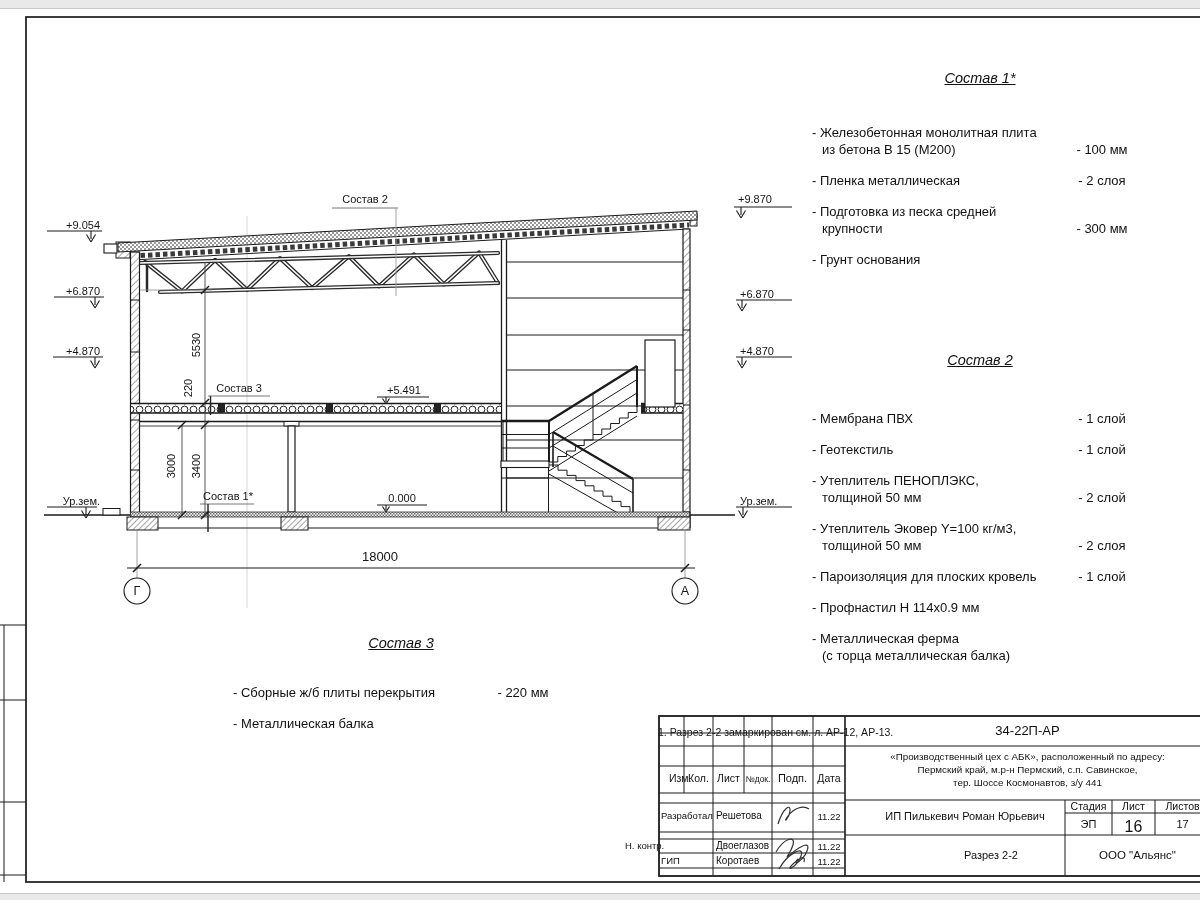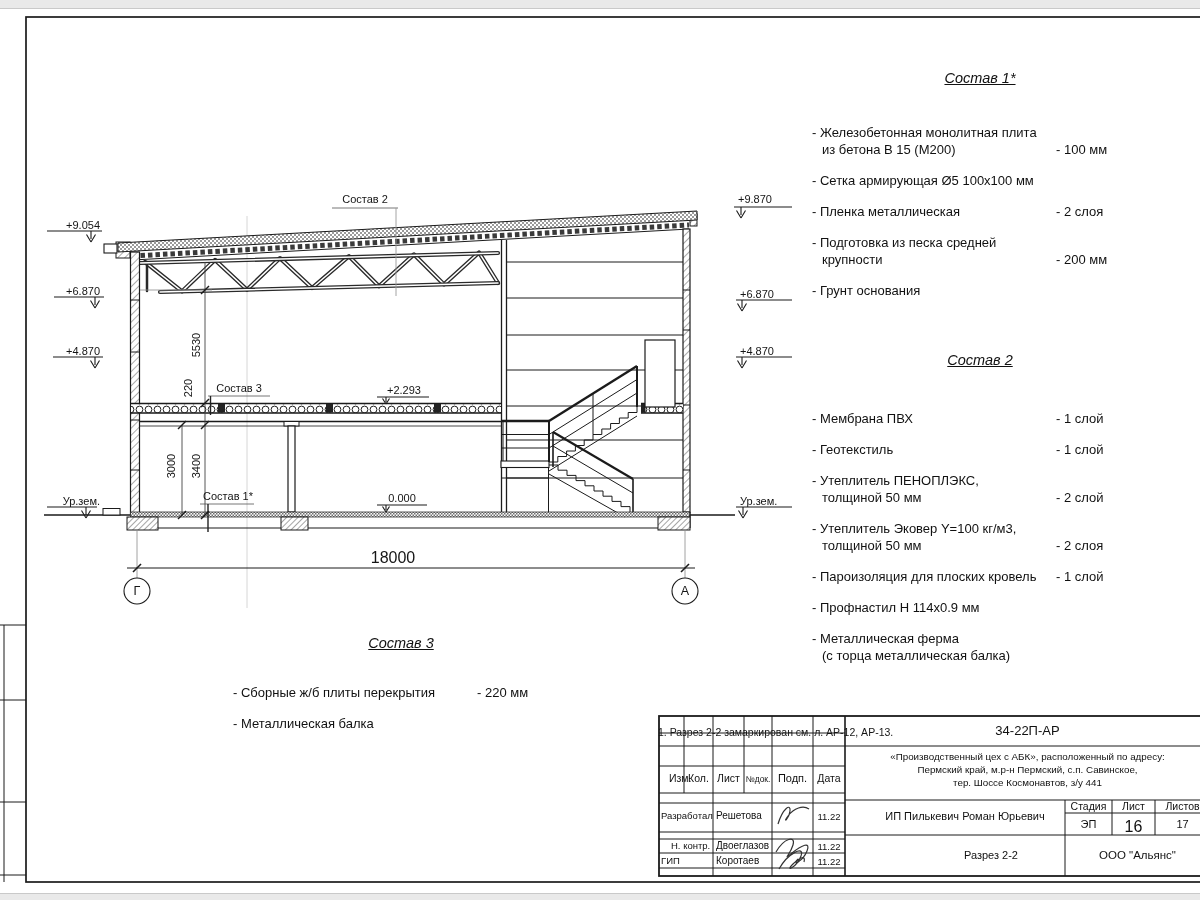--- a/index.html
+++ b/index.html
@@ -18,21 +18,21 @@
   .m4{stroke:#2a2a2a;stroke-width:4.2;fill:none;}
   .m1{stroke:#ffffff;stroke-width:1.5;fill:none;}
   .thin{stroke:#1b1b1b;stroke-width:1;fill:none;}
   .ext{stroke:#8a8a8a;stroke-width:0.8;fill:none;}
   .ldr{stroke:#666;stroke-width:0.9;fill:none;}
   
   .sec{position:absolute;width:336px;}
   .sec-title{font-style:italic;font-size:14.5px;text-decoration:underline;text-align:center;}
   .itm{display:grid;grid-template-columns:244px 1fr;margin-bottom:14px;font-size:13px;line-height:17px;}
   .itm .l2{padding-left:10px;}
-  .itm .val{align-self:end;}
+  .itm .val{align-self:end;text-align:center;}
   .tb{position:absolute;white-space:nowrap;color:#111;}
 </style>
 </head>
 <body>
 
 <div class="shade" style="top:0;height:8px;border-bottom:1px solid #c9c9c9;"></div>
 <div class="shade" style="top:893px;height:7px;border-top:1px solid #c9c9c9;"></div>
 
 <svg class="draw" width="1200" height="900" viewBox="0 0 1200 900">
   <defs>
@@ -215,58 +215,52 @@
 <div class="lbl rgt" style="left:40px;top:345px;width:60px;font-size:11px;">+4.870</div>
 <div class="lbl rgt" style="left:40px;top:495px;width:60px;font-size:11px;">Ур.зем.</div>
 <div class="lbl" style="left:738px;top:193px;width:60px;font-size:11px;">+9.870</div>
 <div class="lbl" style="left:740px;top:288px;width:60px;font-size:11px;">+6.870</div>
 <div class="lbl" style="left:740px;top:345px;width:60px;font-size:11px;">+4.870</div>
 <div class="lbl" style="left:740px;top:495px;width:60px;font-size:11px;">Ур.зем.</div>
 
 <div class="lbl ctr" style="left:333px;top:193px;width:64px;font-size:11px;">Состав 2</div>
 <div class="lbl ctr" style="left:208px;top:382px;width:62px;font-size:11px;">Состав 3</div>
 <div class="lbl ctr" style="left:200px;top:490px;width:56px;font-size:11px;">Состав 1*</div>
-<div class="lbl ctr" style="left:376px;top:384px;width:56px;font-size:11px;">+2.293</div>
+<div class="lbl ctr" style="left:376px;top:384px;width:56px;font-size:11px;">+5.491</div>
 <div class="lbl ctr" style="left:376px;top:492px;width:52px;font-size:11px;">0.000</div>
 
 <div class="lbl rot ctr" style="left:174px;top:339px;width:44px;font-size:11px;">5530</div>
 <div class="lbl rot ctr" style="left:166px;top:382px;width:44px;font-size:11px;">220</div>
 <div class="lbl rot ctr" style="left:149px;top:460px;width:44px;font-size:11px;">3000</div>
 <div class="lbl rot ctr" style="left:174px;top:460px;width:44px;font-size:11px;">3400</div>
-<div class="lbl ctr" style="left:358px;top:549px;width:70px;font-size:16px;">18000</div>
+<div class="lbl ctr" style="left:345px;top:549px;width:70px;font-size:13px;">18000</div>
 <div class="lbl ctr" style="left:125px;top:584px;width:24px;font-size:12.5px;">Г</div>
 <div class="lbl ctr" style="left:673px;top:584px;width:24px;font-size:12.5px;">А</div>
 
 <div class="sec" style="left:812px;top:70px;">
   <div class="sec-title" style="margin-bottom:38px;">Состав 1*</div>
   <div class="itm">
       <div class="nm">
         <div>- Железобетонная  монолитная плита</div>
         <div class="l2">из бетона В 15 (М200)</div>
       </div>
       <div class="val">- 100 мм</div>
     </div>
   <div class="itm">
       <div class="nm">
-        <div>- Сетка армирующая Ø5 100x100 мм</div>
-      </div>
-      <div class="val"></div>
-    </div>
-  <div class="itm">
-      <div class="nm">
         <div>- Пленка металлическая</div>
       </div>
       <div class="val">-  2 слоя</div>
     </div>
   <div class="itm">
       <div class="nm">
         <div>- Подготовка из песка средней</div>
         <div class="l2">крупности</div>
       </div>
-      <div class="val">- 200 мм</div>
+      <div class="val">- 300 мм</div>
     </div>
   <div class="itm">
       <div class="nm">
         <div>- Грунт основания</div>
       </div>
       <div class="val"></div>
     </div>
 </div>
 
 <div class="sec" style="left:812px;top:352px;">
@@ -344,21 +338,21 @@
 <div class="tb ctr" style="left:659px;top:772px;width:20px;font-size:10.5px;padding-left:10px;">Изм.</div>
 <div class="tb ctr" style="left:684px;top:772px;width:29px;font-size:10.5px;">Кол.</div>
 <div class="tb ctr" style="left:713px;top:772px;width:31px;font-size:10.5px;">Лист</div>
 <div class="tb ctr" style="left:744px;top:774px;width:28px;font-size:8.5px;">№док.</div>
 <div class="tb ctr" style="left:772px;top:772px;width:41px;font-size:11px;">Подп.</div>
 <div class="tb ctr" style="left:813px;top:772px;width:32px;font-size:10.5px;">Дата</div>
 
 <div class="tb" style="left:661px;top:810px;font-size:9.5px;">Разработал</div>
 <div class="tb" style="left:716px;top:810px;font-size:10px;">Решетова</div>
 <div class="tb ctr" style="left:813px;top:811px;width:32px;font-size:9.5px;">11.22</div>
-<div class="tb" style="left:671px;top:840px;font-size:9.5px;">Н. контр.</div>
+<div class="tb" style="left:625px;top:840px;font-size:9.5px;">Н. контр.</div>
 <div class="tb" style="left:716px;top:840px;font-size:10px;">Двоеглазов</div>
 <div class="tb ctr" style="left:813px;top:841px;width:32px;font-size:9.5px;">11.22</div>
 <div class="tb" style="left:661px;top:855px;font-size:9.5px;">ГИП</div>
 <div class="tb" style="left:716px;top:855px;font-size:10px;">Коротаев</div>
 <div class="tb ctr" style="left:813px;top:856px;width:32px;font-size:9.5px;">11.22</div>
 
 <div class="tb ctr" style="left:867px;top:810px;width:196px;font-size:11px;">ИП Пилькевич Роман Юрьевич</div>
 <div class="tb ctr" style="left:1065px;top:800px;width:47px;font-size:10.5px;">Стадия</div>
 <div class="tb ctr" style="left:1112px;top:800px;width:43px;font-size:10.5px;">Лист</div>
 <div class="tb ctr" style="left:1155px;top:800px;width:55px;font-size:10.5px;">Листов</div>

